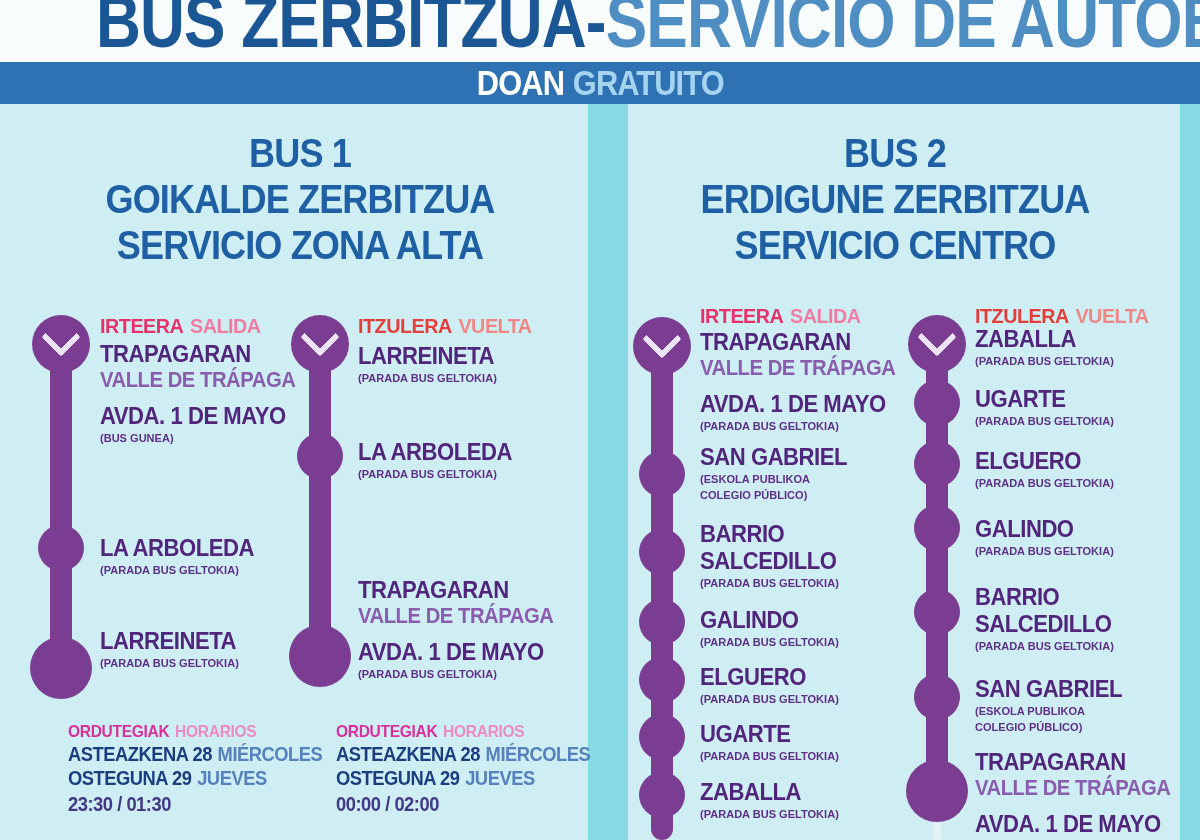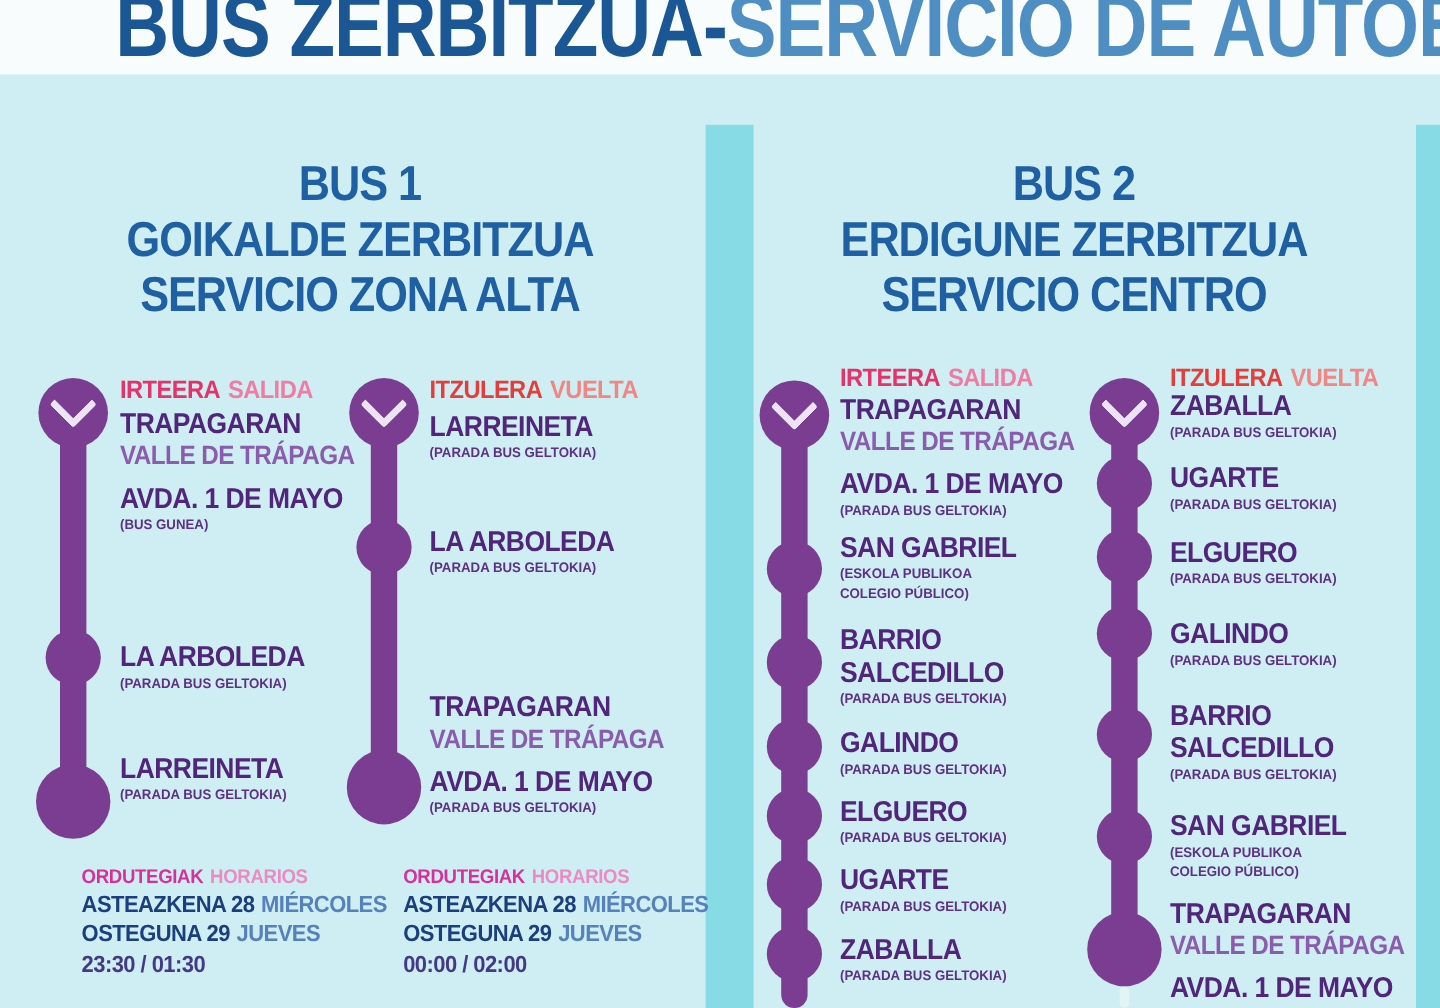--- a/index.html
+++ b/index.html
@@ -67,20 +67,23 @@
 </style>
 </head>
 <body>
 
 <div class="poster">
 
   <div class="top">
     <h1><span class="title-eu">BUS ZERBITZUA-</span><span class="title-es">SERVICIO DE AUTOBUS</span></h1>
   </div>
 
+  <div class="banner">
+    <span class="txt"><span class="banner-eu">DOAN</span><span class="banner-es">GRATUITO</span></span>
+  </div>
 
   <div class="stripe mid"></div>
   <div class="stripe right"></div>
 
   <div class="bus-h b1">
     <div>BUS 1</div>
     <div>GOIKALDE ZERBITZUA</div>
     <div>SERVICIO ZONA ALTA</div>
   </div>
   <div class="bus-h b2">

